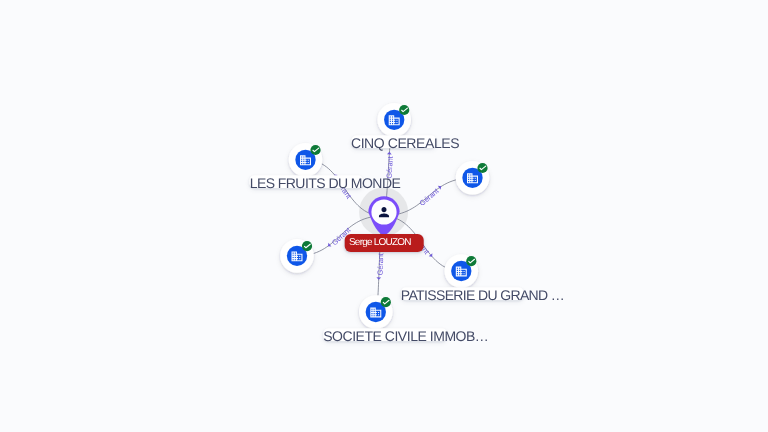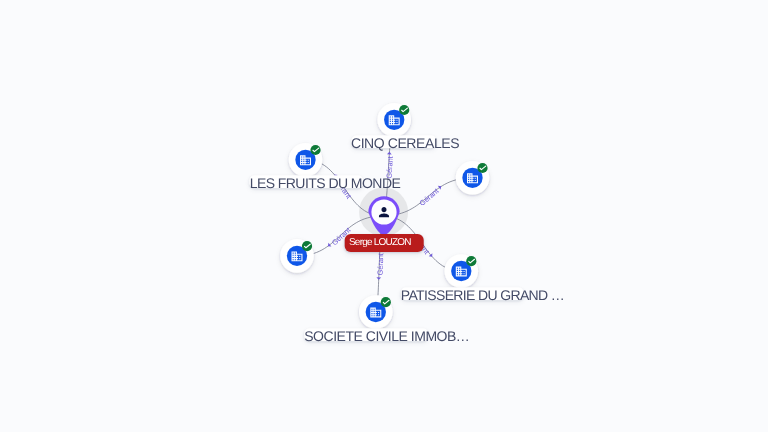--- a/index.html
+++ b/index.html
@@ -131,16 +131,16 @@
         <text x="428.31" y="199.89" transform="rotate(-40.3,428.31,196.29)" fill="#6f5ad9" text-anchor="middle" class="rel-label">Gérant</text>
         <text x="340.34" y="239.09" transform="rotate(-43.0,340.34,235.49)" fill="#6f5ad9" text-anchor="middle" class="rel-label">Gérant</text>
         <text x="422.08" y="247.10" transform="rotate(54.5,422.08,243.50)" fill="#6f5ad9" text-anchor="middle" class="rel-label">Gérant</text>
         <text x="379.29" y="267.83" transform="rotate(-87.9,379.29,264.23)" fill="#6f5ad9" text-anchor="middle" class="rel-label">Gérant</text>
       </g>
     </svg>
   <div id="labels">
       <div class="pill" style="left: 393.6px; top: 142px; width: 85.3px; padding: 0px; text-align: center; letter-spacing: -0.418px;">CINQ CEREALES</div>
       <div class="pill" style="left: 306.4px; top: 181.5px; width: 113.5px; padding: 0px; text-align: center; letter-spacing: -0.548px;">LES FRUITS DU MONDE</div>
       <div class="pill" style="left: 462px; top: 294px; width: 122.5px; padding: 0px; text-align: left; letter-spacing: -0.639px;">PATISSERIE DU GRAND …</div>
-      <div class="pill" style="left: 366px; top: 334.5px; width: 123.6px; padding: 0px; text-align: left; letter-spacing: -0.468px;">SOCIETE CIVILE IMMOB…</div>
+      <div class="pill" style="left: 385px; top: 334.5px; width: 123.6px; padding: 0px; text-align: left; letter-spacing: -0.468px;">SOCIETE CIVILE IMMOB…</div>
       <div class="center-pill" style="left: 384.2px; top: 243.1px; width: 78.6px; padding: 0px 0px 0px 4.1px; text-align: left;">Serge LOUZON</div>
     </div>
 </div>
 
 </body></html>

